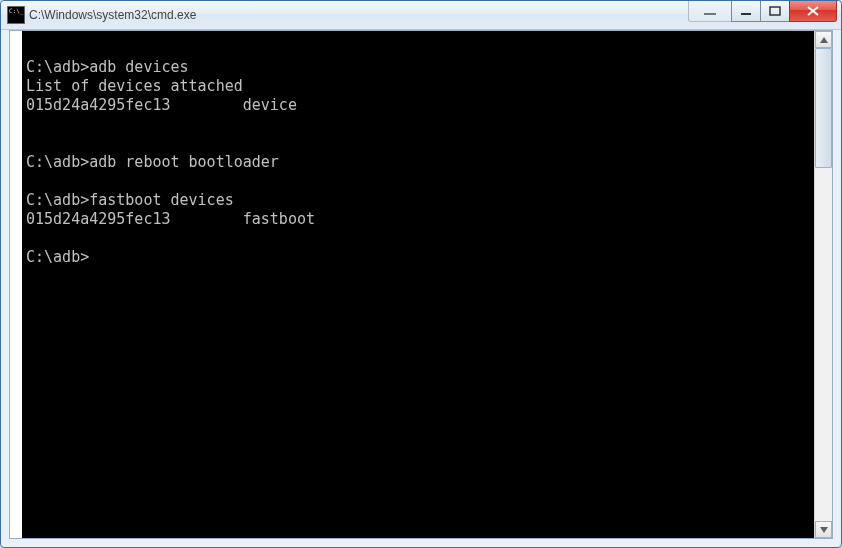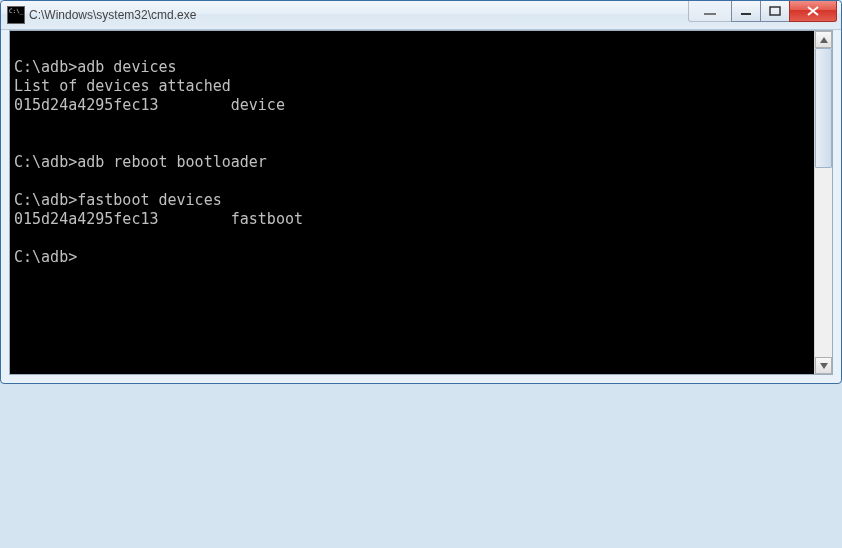--- a/index.html
+++ b/index.html
@@ -9,21 +9,21 @@
     height: 548px;
     background: #d4e4f0;
     font-family: "Segoe UI", Tahoma, sans-serif;
     overflow: hidden;
   }
   .window {
     position: absolute;
     top: 0;
     left: 0;
     width: 842px;
-    height: 384px;
+    height: 548px;
     border: 1px solid #3a6ea5;
     box-sizing: border-box;
     background: #e8f0f8;
     border-radius: 4px;
   }
   .titlebar {
     display: flex;
     align-items: center;
     height: 28px;
     background: linear-gradient(to bottom, #f2f7fc 0%, #e5eef7 45%, #dbe7f2 46%, #e1ecf6 100%);
@@ -88,20 +88,21 @@
   .client {
     position: absolute;
     top: 29px;
     left: 8px;
     right: 8px;
     bottom: 8px;
     background: #fff;
     border: 1px solid #9aaec2;
     box-sizing: border-box;
     display: flex;
+    padding-left: 12px;
   }
   .terminal {
     flex: 1;
     background: #000;
     color: #c0c0c0;
     font-family: "Lucida Console", Consolas, monospace;
     font-size: 15px;
     line-height: 19px;
     padding: 8px 4px 4px 4px;
     white-space: pre;

